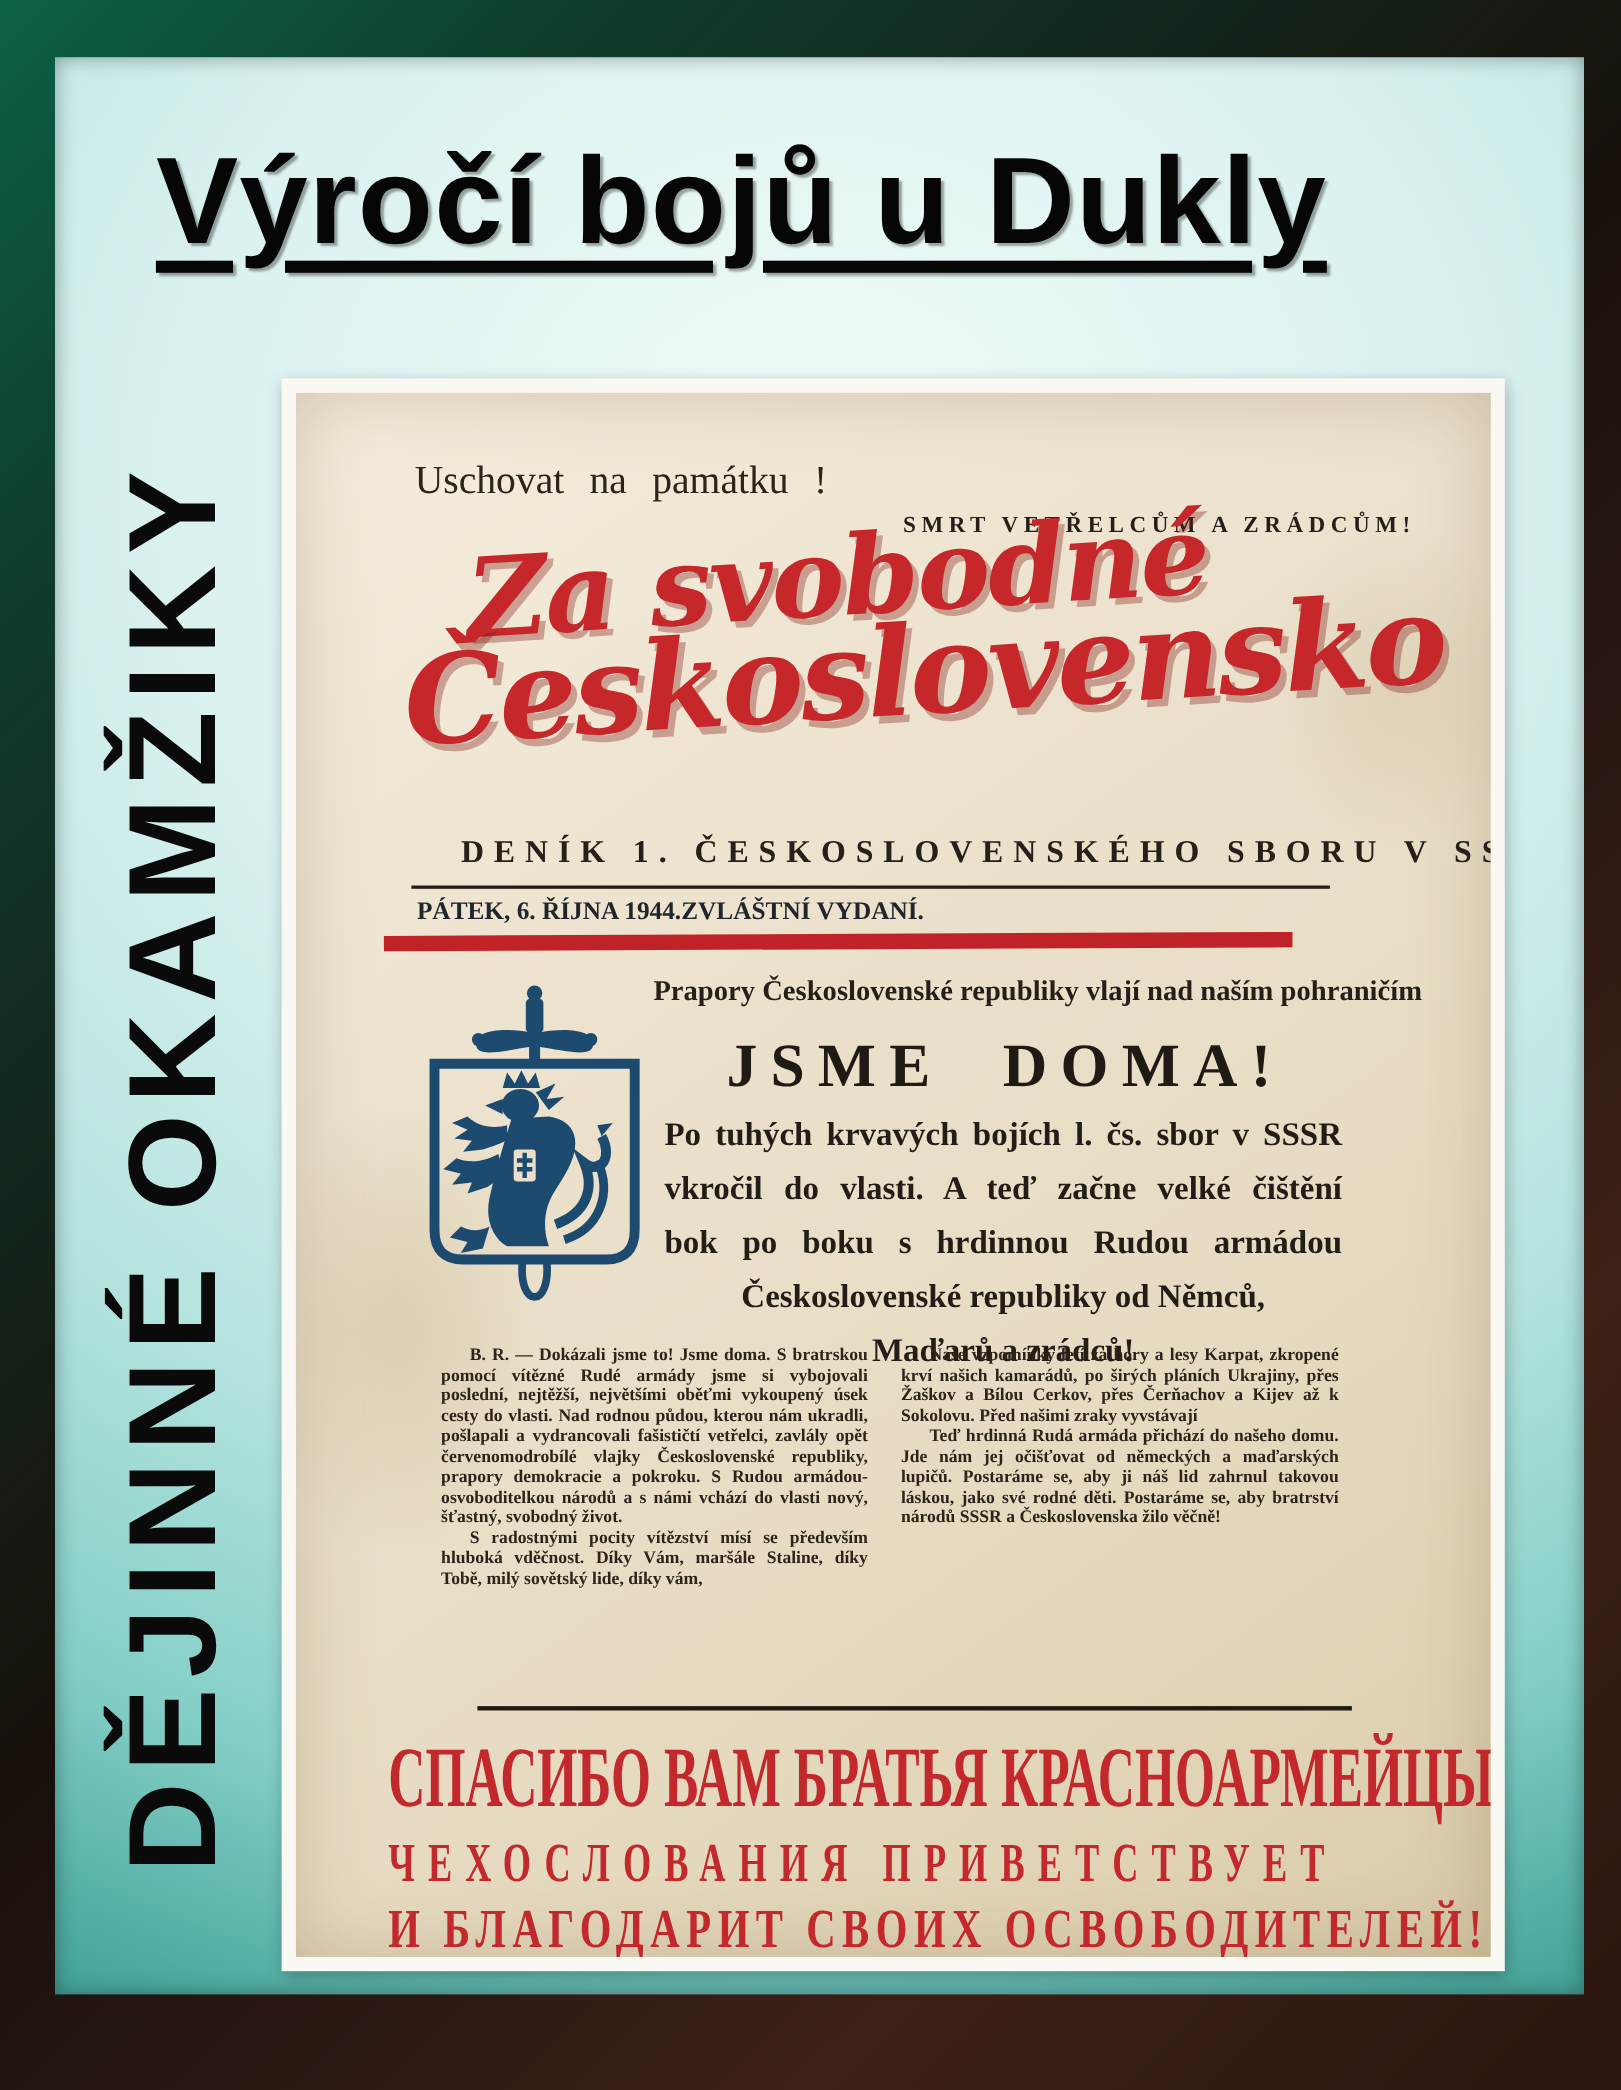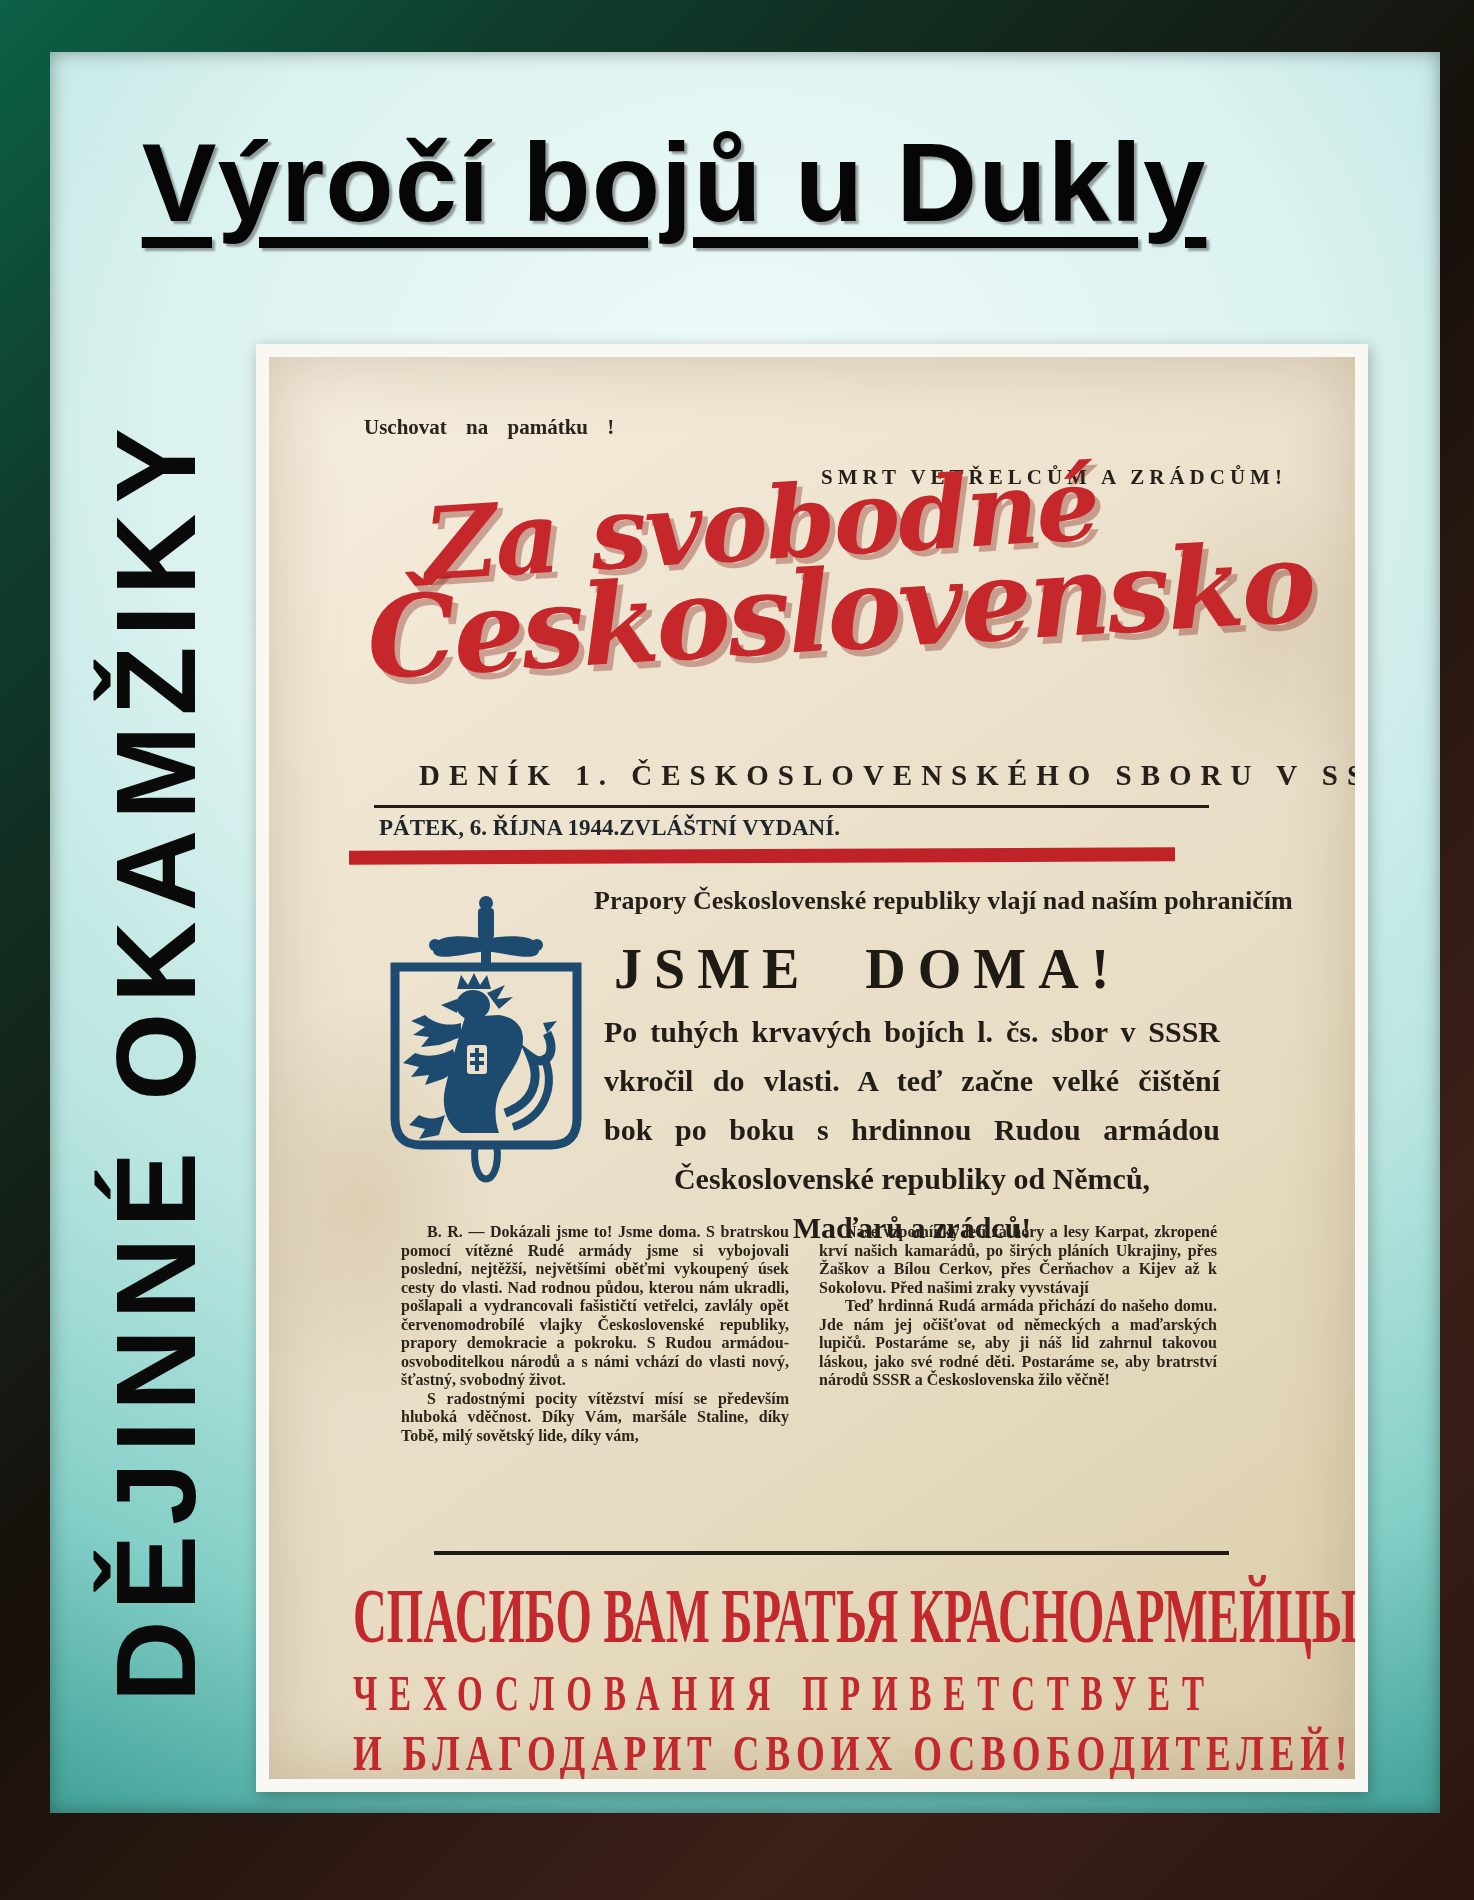--- a/index.html
+++ b/index.html
@@ -33,32 +33,32 @@
   }
   .paper{
     position:relative;width:100%;height:100%;overflow:hidden;color:#26201a;
     background:linear-gradient(145deg,#f5eddd 0%,#ece2cd 35%,#e7dcc3 62%,#e0d3b4 86%,#d8caa8 100%);
     box-shadow:inset 0 0 70px rgba(120,95,60,.28);
     font-family:"Liberation Serif",serif;
   }
   .stain{position:absolute;border-radius:50%;pointer-events:none;}
   .stain.s1{left:-40px;top:640px;width:260px;height:420px;background:radial-gradient(closest-side,rgba(150,120,70,.18),rgba(150,120,70,0));}
   .stain.s2{left:880px;top:120px;width:240px;height:300px;background:radial-gradient(closest-side,rgba(150,120,70,.14),rgba(150,120,70,0));}
-  .keep-note{position:absolute;left:95px;top:58px;font-size:21px;font-weight:bold;word-spacing:14px;color:#2a241b;}
+  .keep-note{position:absolute;left:108px;top:58px;font-size:36px;font-weight:normal;word-spacing:14px;color:#2a241b;}
   .slogan{position:absolute;left:552px;top:108px;width:470px;font-size:21px;font-weight:bold;letter-spacing:5px;color:#241f18;white-space:nowrap;}
   .masthead{position:absolute;left:95px;top:108px;width:800px;text-align:center;transform:rotate(-3.5deg);color:#c5272b;}
   .masthead .l1{font-family:"DejaVu Serif",serif;font-style:italic;font-weight:bold;font-size:100px;letter-spacing:-2px;white-space:nowrap;text-shadow:5px 6px 0 rgba(128,25,21,.35);}
   .masthead .l2{font-family:"DejaVu Serif",serif;font-style:italic;font-weight:bold;font-size:112px;letter-spacing:-3px;margin-top:-34px;white-space:nowrap;text-shadow:5px 7px 0 rgba(128,25,21,.35);}
   .subtitle{position:absolute;left:150px;top:402px;width:760px;text-align:center;font-size:29px;font-weight:bold;letter-spacing:9px;white-space:nowrap;color:#25201a;}
   .rule1{position:absolute;left:105px;top:448px;width:835px;height:3px;background:#241e16;}
   .dateline{position:absolute;left:110px;top:458px;width:828px;display:flex;justify-content:flex-start;font-size:23px;font-weight:bold;color:#20262c;}
   .redbar{position:absolute;left:80px;top:492px;width:826px;height:14px;background:#bf2227;transform:rotate(-.25deg);}
   .kicker{position:absolute;left:325px;top:529px;width:625px;text-align:center;font-size:26px;font-weight:bold;white-space:nowrap;color:#241f18;}
   .coat{position:absolute;left:112px;top:536px;}
-  .headline{position:absolute;left:345px;top:580px;width:600px;text-align:left;font-size:56px;font-weight:bold;letter-spacing:12px;word-spacing:28px;white-space:nowrap;color:#1f1a14;}
+  .headline{position:absolute;left:345px;top:580px;width:600px;text-align:center;font-size:56px;font-weight:bold;letter-spacing:12px;word-spacing:28px;white-space:nowrap;color:#1f1a14;}
   .lead{position:absolute;left:335px;top:650px;width:616px;font-size:30px;font-weight:bold;color:#221d16;}
   .lead .ln{line-height:49px;height:49px;text-align:justify;text-align-last:justify;}
   .lead .ln.center{text-align:center;text-align-last:center;}
   .col{position:absolute;top:866px;font-size:16px;line-height:18.5px;text-align:justify;font-weight:bold;color:#2b241a;}
   .col.left{left:132px;width:388px;}
   .col.right{left:550px;width:398px;}
   .col p{margin:0;text-indent:26px;}
   .rule2{position:absolute;left:165px;top:1194px;width:795px;height:4px;background:#1f1a13;}
   .cyr{position:absolute;left:84px;top:1218px;width:880px;color:#c2282c;font-weight:bold;}
   .cyr .c1{font-size:78px;line-height:82px;white-space:nowrap;transform:scaleX(.60);transform-origin:0 50%;}

